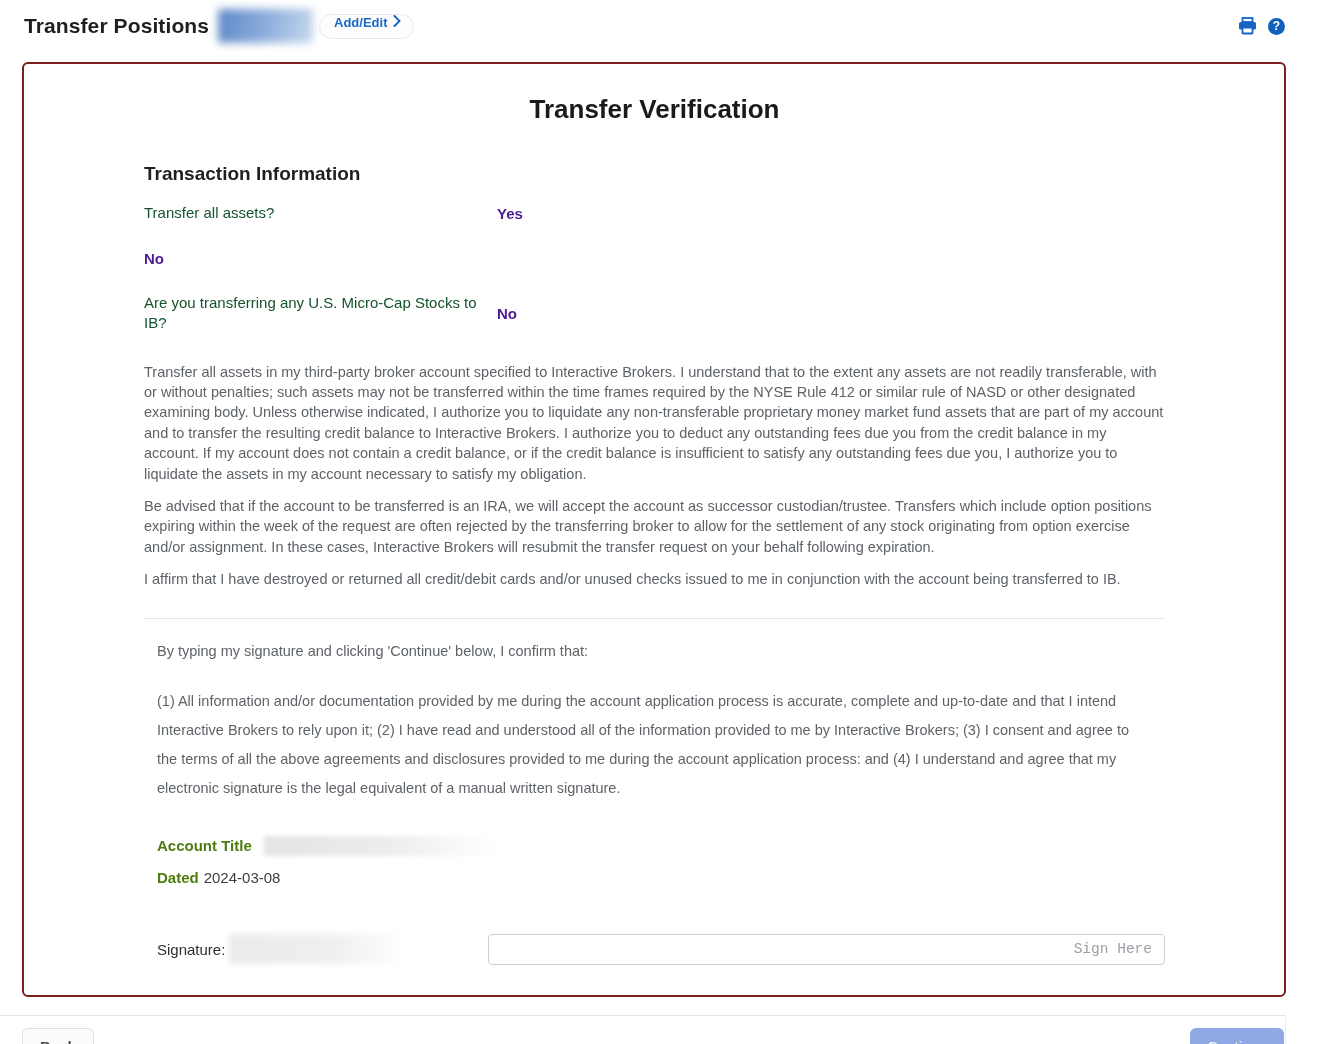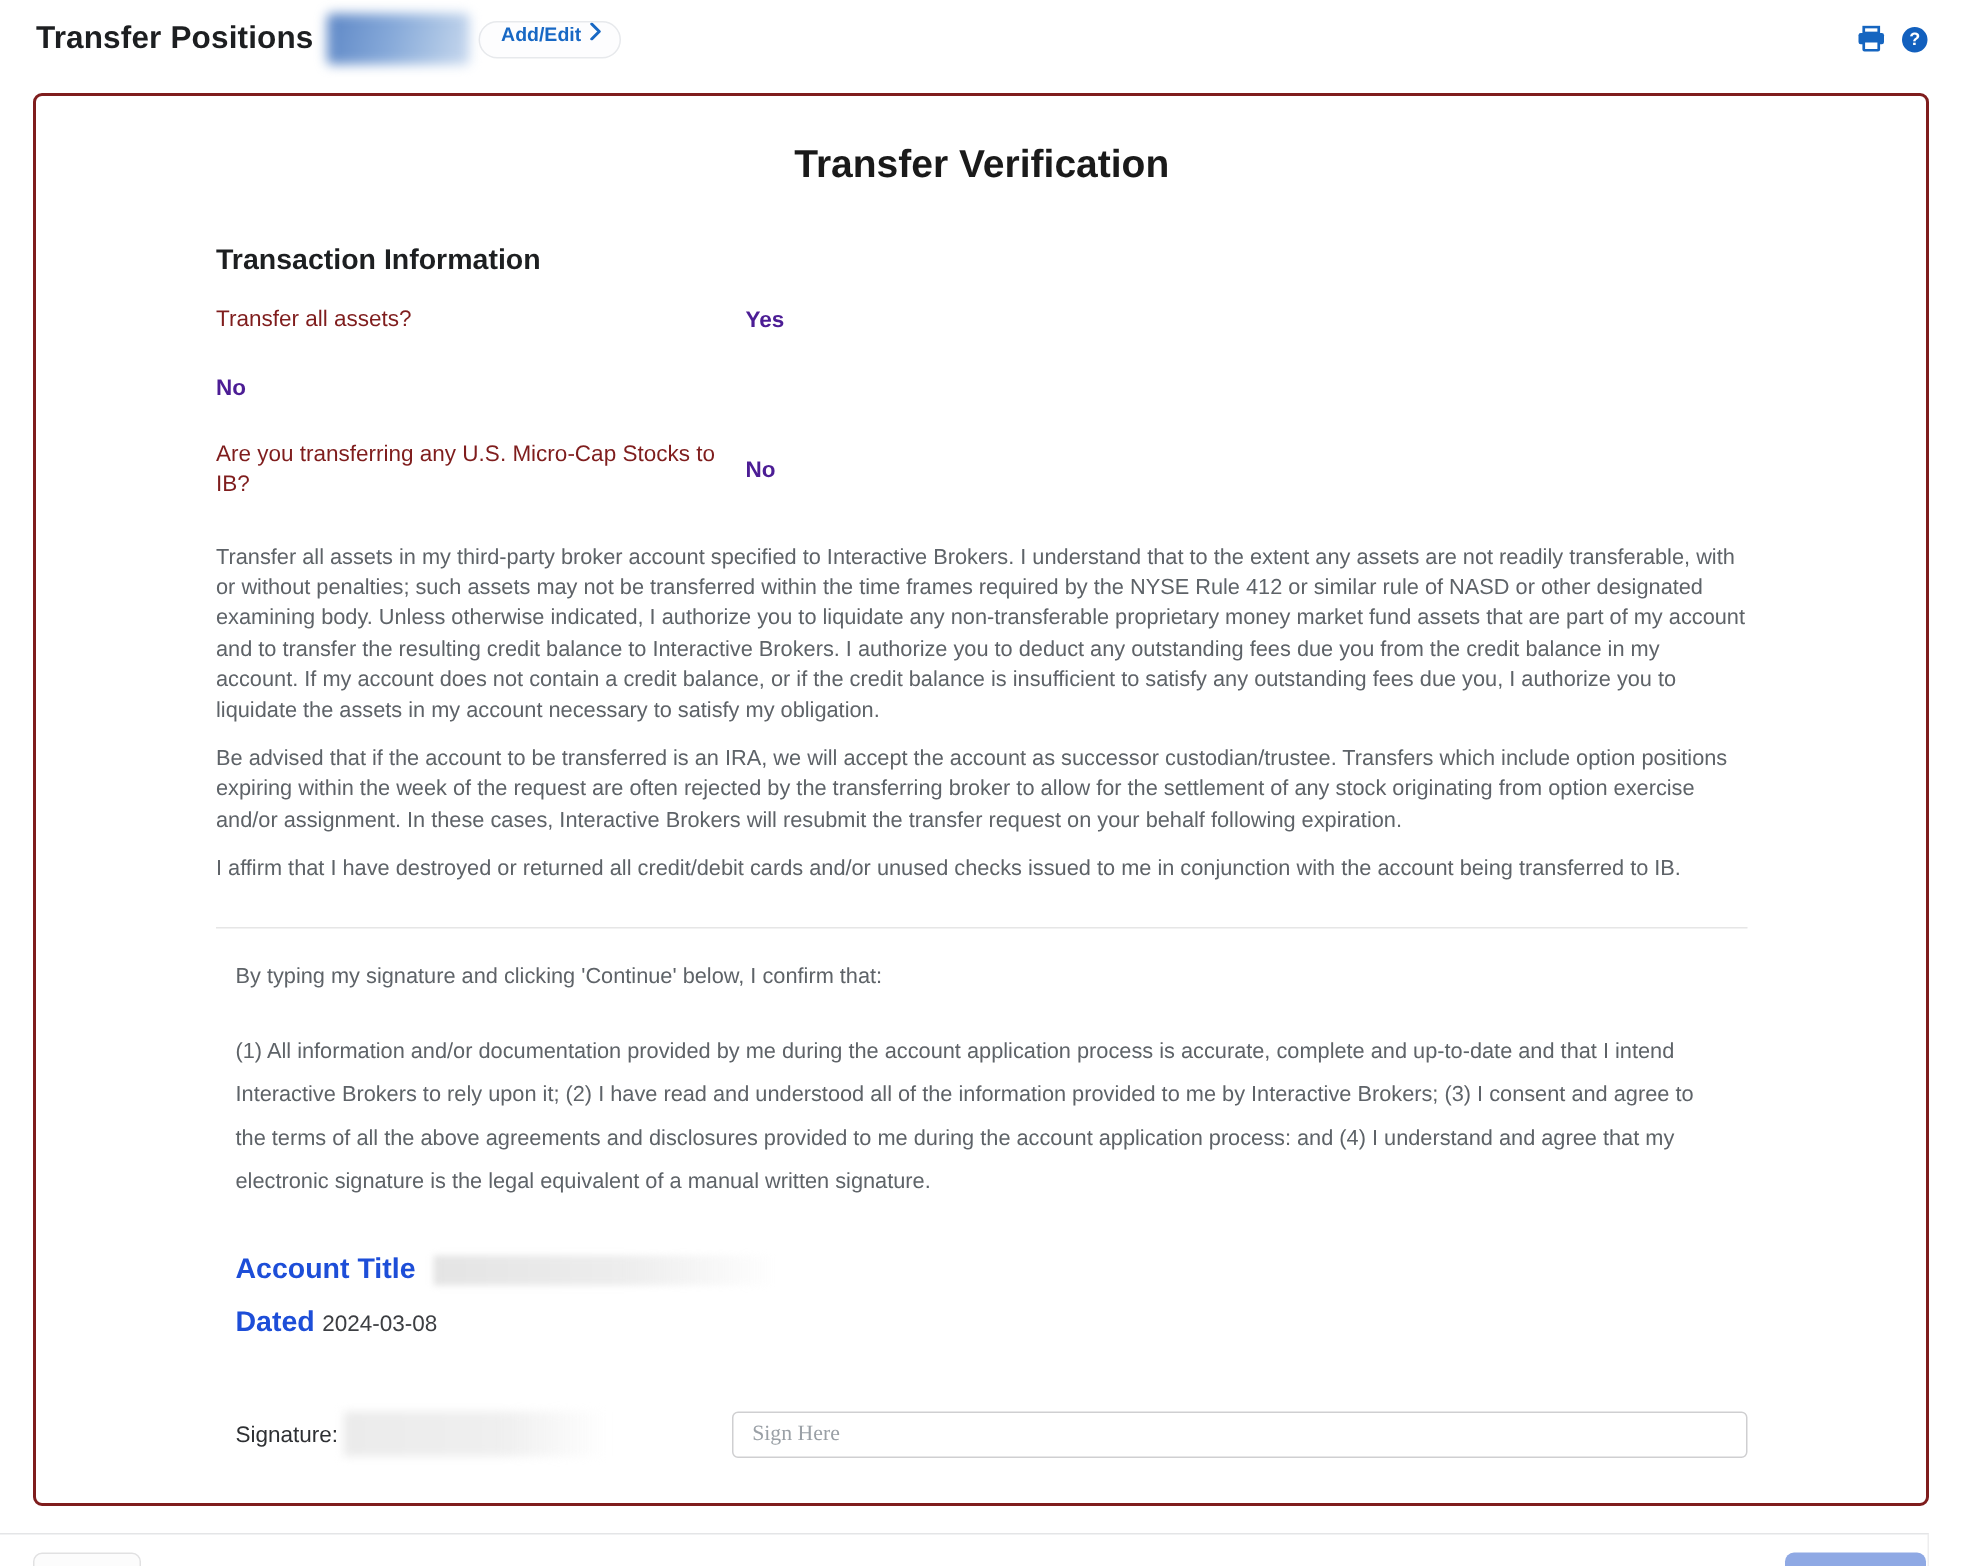--- a/index.html
+++ b/index.html
@@ -73,21 +73,21 @@
   }
 
   .qa-row {
     display: grid;
     grid-template-columns: 353px 1fr;
     align-items: center;
   }
   .qa-row.first { margin-top: 18px; }
   .qa-row.next { margin-top: 26px; }
   .qa-label {
-    font-size: 15px; line-height: 20.5px; color: #7f1d1d;
+    font-size: 15px; line-height: 20.5px; color: #14532d;
   }
   .qa-answer {
     font-size: 15px; font-weight: bold; color: #4c1d95;
   }
 
   .para {
     margin: 12px 0 0 0;
     font-size: 14.5px; line-height: 20.4px; color: #5e6368;
   }
   .para.first { margin-top: 28px; }
@@ -105,21 +105,21 @@
   .sign-terms {
     margin: 26px 0 0 0;
     max-width: 980px;
     font-size: 14.5px; line-height: 29px; color: #5e6368;
   }
 
   .account-title-row {
     margin-top: 33px;
     display: flex; align-items: center;
   }
-  .field-label-bold { font-size: 19px; font-weight: bold; color: #1d4ed8; }
+  .field-label-bold { font-size: 15px; font-weight: bold; color: #4d7c0f; }
   .redacted-gray-wide {
     width: 230px; height: 20px; margin-left: 12px;
     background: linear-gradient(to right, #e4e4e4 0%, #ededed 55%, rgba(244,244,244,0) 100%);
     filter: blur(2px);
   }
   .dated-row {
     margin-top: 13px;
     font-size: 15px; color: #3c3e42;
   }
   .dated-value { font-weight: normal; color: #3c3e42; margin-left: 5px; }
@@ -133,23 +133,24 @@
     width: 190px; height: 30px; margin-left: 4px;
     background: linear-gradient(to right, #ebebeb 0%, #efefef 60%, rgba(246,246,246,0) 100%);
     filter: blur(3px);
   }
   .sign-input {
     margin-left: 83px;
     width: 728px; height: 31px;
     border: 1px solid #cfcfd1;
     border-radius: 4px;
     padding: 0 12px;
-    font-family: Liberation Serif, serif;
+    font-family: Liberation Mono, monospace;
     font-size: 14.5px; color: #333;
     outline: none;
+    text-align: right;
   }
   .sign-input::placeholder { color: #9aa0a6; }
 
   
   .footer {
     margin-top: 18px;
     width: 1286px;
     height: 87px;
     border-top: 1px solid #e4e5e7;
     border-right: 1px solid #ededee;

